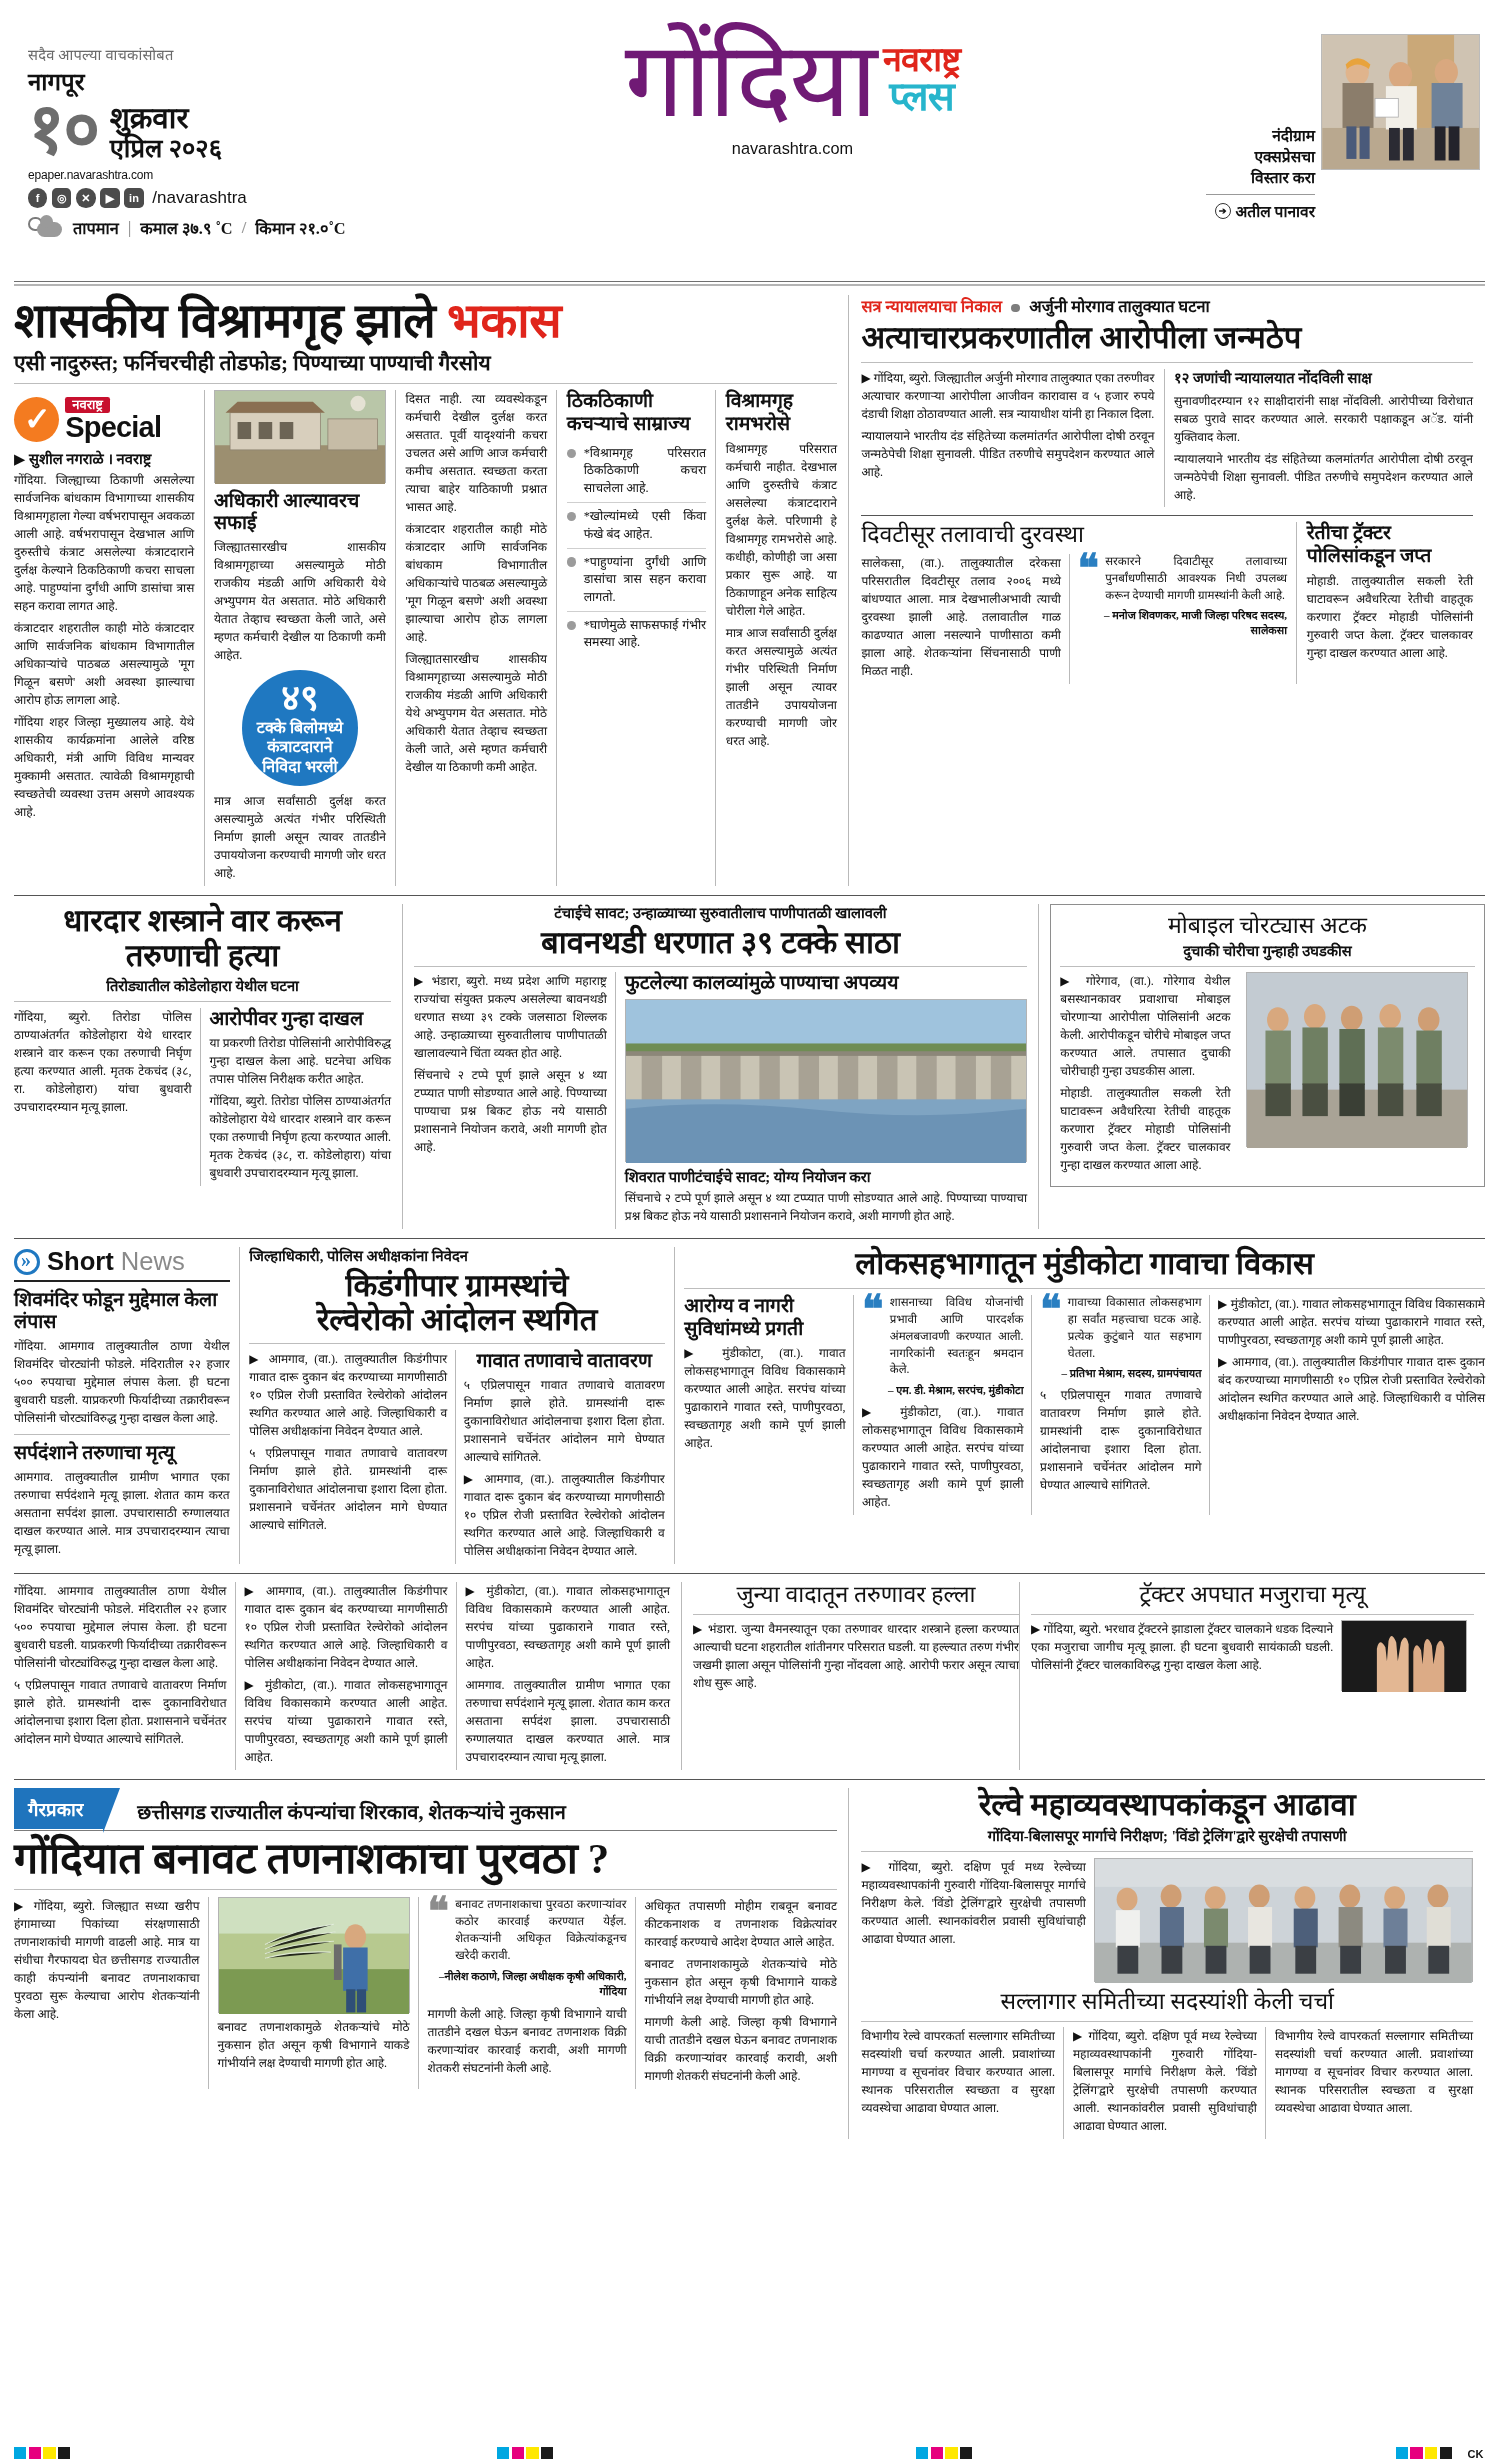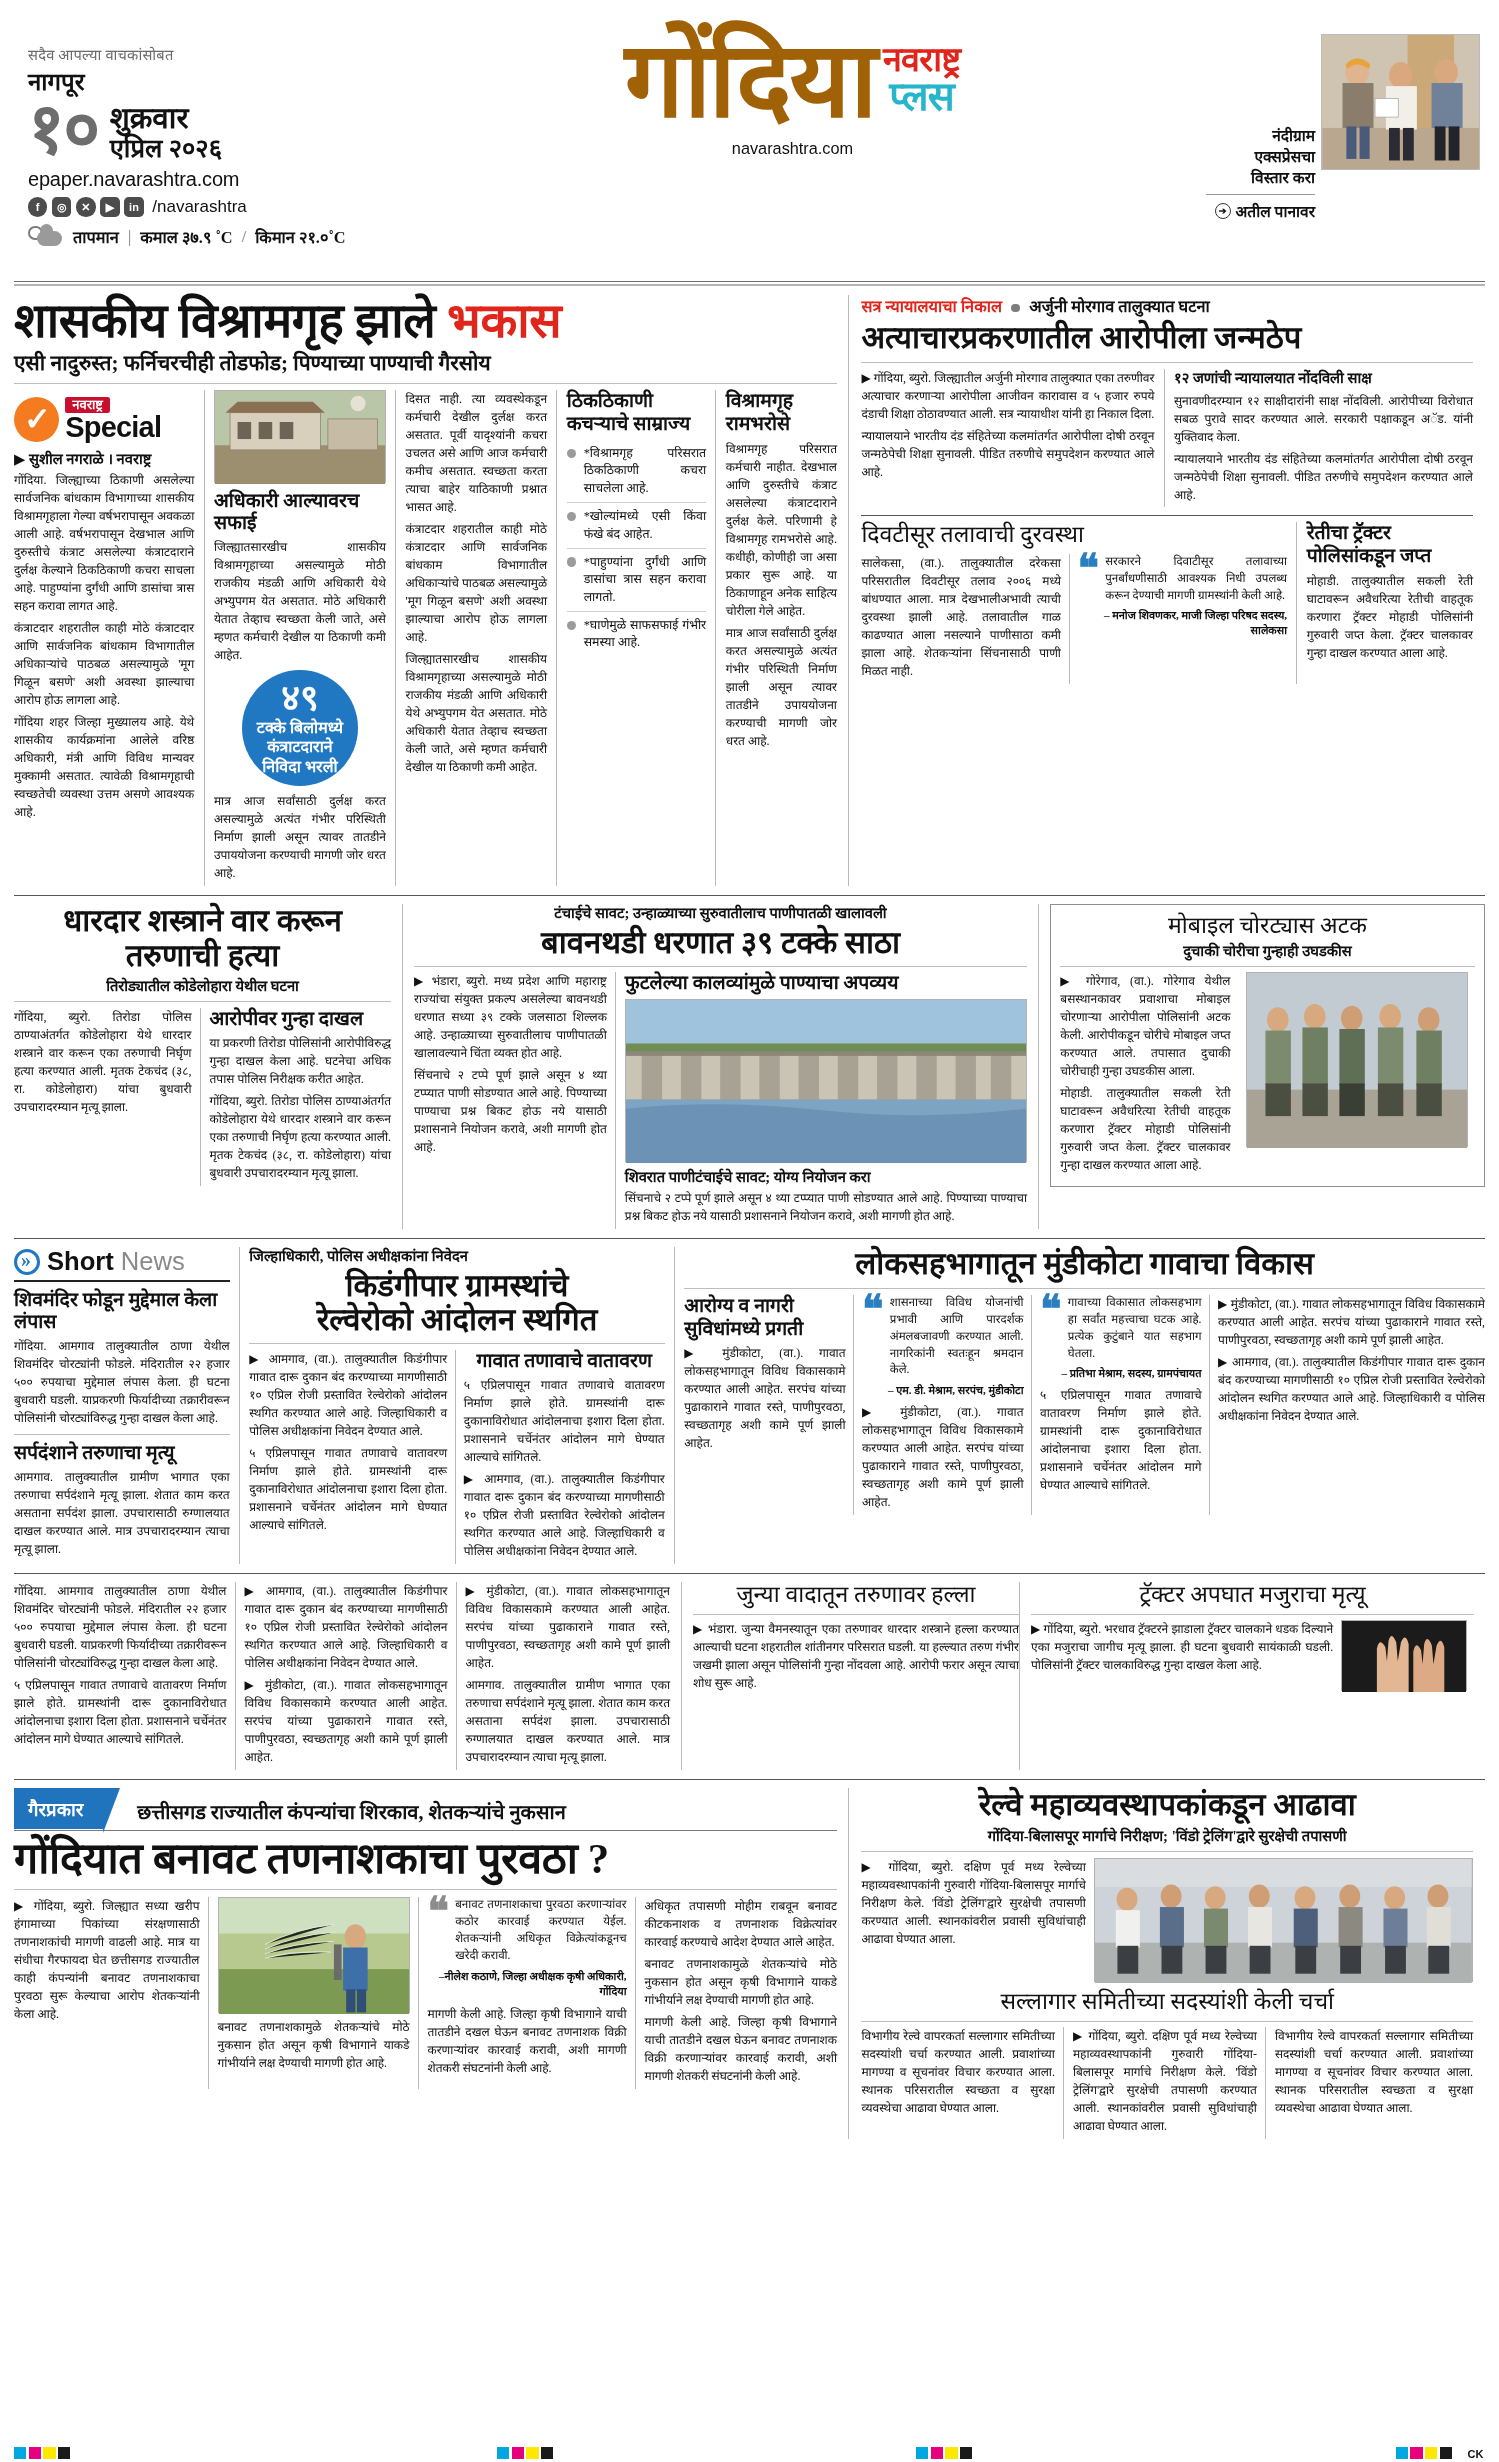--- a/index.html
+++ b/index.html
@@ -14,39 +14,39 @@
   
   .masthead{ display:flex; align-items:flex-start; height:268px; position:relative; }
   .mh-left{ width:365px; padding-top:33px; padding-left:14px; }
   .tagline{ font-size:14.7px; color:#6a6a6a; letter-spacing:0.2px; }
   .city{ font-size:24px; font-weight:700; margin-top:4.7px; line-height:1.1; }
   .dateline{ display:flex; align-items:flex-start; gap:11px; margin-top:1.6px; }
   .daynum{ font-size:71px; font-weight:700; color:#6d6d6d; line-height:.92; letter-spacing:-1.6px; }
   .dblock{ padding-top:6.2px; }
   .dayname{ font-size:29.5px; font-weight:700; line-height:1.05; }
   .monthyear{ font-size:25.6px; font-weight:700; line-height:1.15;text-align:center; }
-  .epaper{ font-size:20px; margin-top:4.7px; letter-spacing:-0.2px; font-family:"Liberation Sans",sans-serif;}
+  .epaper{ font-size:12px; margin-top:4.7px; letter-spacing:-0.2px; font-family:"Liberation Sans",sans-serif;}
   .socialrow{ display:flex; align-items:center; gap:4.7px; margin-top:6.2px; }
   .sic{ width:19.4px; height:19.4px; border-radius:50%; background:#4c4c4c; color:#fff;
         display:flex; align-items:center; justify-content:center; font-size:11px;
         font-family:"Liberation Sans",sans-serif; font-weight:700; }
   .sic.sq{ border-radius:4.7px; }
   .shandle{ font-size:17px; margin-left:3.9px; font-family:"Liberation Sans",sans-serif; }
   .weather{ display:flex; align-items:center; gap:9px; margin-top:7px; font-size:16.3px; font-weight:700;}
   .wicon{ width:36px; height:25px; position:relative; }
   .wsun{ position:absolute; left:0; top:1.6px; width:14.7px;height:14.7px;border-radius:50%;
          border:2.3px solid #7b7b7b; }
   .wcloud{ position:absolute; left:8.5px; top:7px; width:25.6px;height:14.7px;background:#9a9a9a;
            border-radius:9.3px; }
   .wcloud:before{content:"";position:absolute;left:3.9px;top:-7px;width:13px;height:13px;border-radius:50%;background:#9a9a9a;}
   .wsep{ color:#999; }
 
   .mh-logo{ flex:1; text-align:center; position:relative; padding-top:22px; }
   .logoline{ display:flex; align-items:flex-end; justify-content:center; gap:7.8px; }
-  .logomain{ font-size:105px; font-weight:700; line-height:.92; letter-spacing:-2.3px; color:#a16207; }
+  .logomain{ font-size:105px; font-weight:400; line-height:.92; letter-spacing:-2.3px; color:#701a75; }
   .logobadge{ display:flex; flex-direction:column; padding-bottom:12.4px; }
   .lb1{ font-size:34px; font-weight:700; color:#e0251b; line-height:1.0; letter-spacing:-0.8px;}
   .lb2{ font-size:40px; font-weight:700; color:#27b5cc; line-height:1.0; letter-spacing:-0.8px;}
   .logourl{ font-size:16.3px; margin-top:9.3px; font-family:"Liberation Sans",sans-serif; }
 
   .mh-right{ width:279px; padding-top:23px; display:flex; gap:6.2px; align-items:flex-start; }
   .mh-promo{ width:109px; text-align:right; padding-top:92px; }
   .mh-promo .pl{ font-size:15.5px; font-weight:700; line-height:1.35; }
   .mh-promo .pp{ border-top:0.8px solid #999; margin-top:5.4px; padding-top:4.7px; font-size:15.5px; font-weight:700; display:flex; justify-content:flex-end; align-items:center; gap:4.7px;}
   .arrowc{ width:16.3px;height:16.3px;border-radius:50%;border:1.6px solid #333;display:inline-flex;

